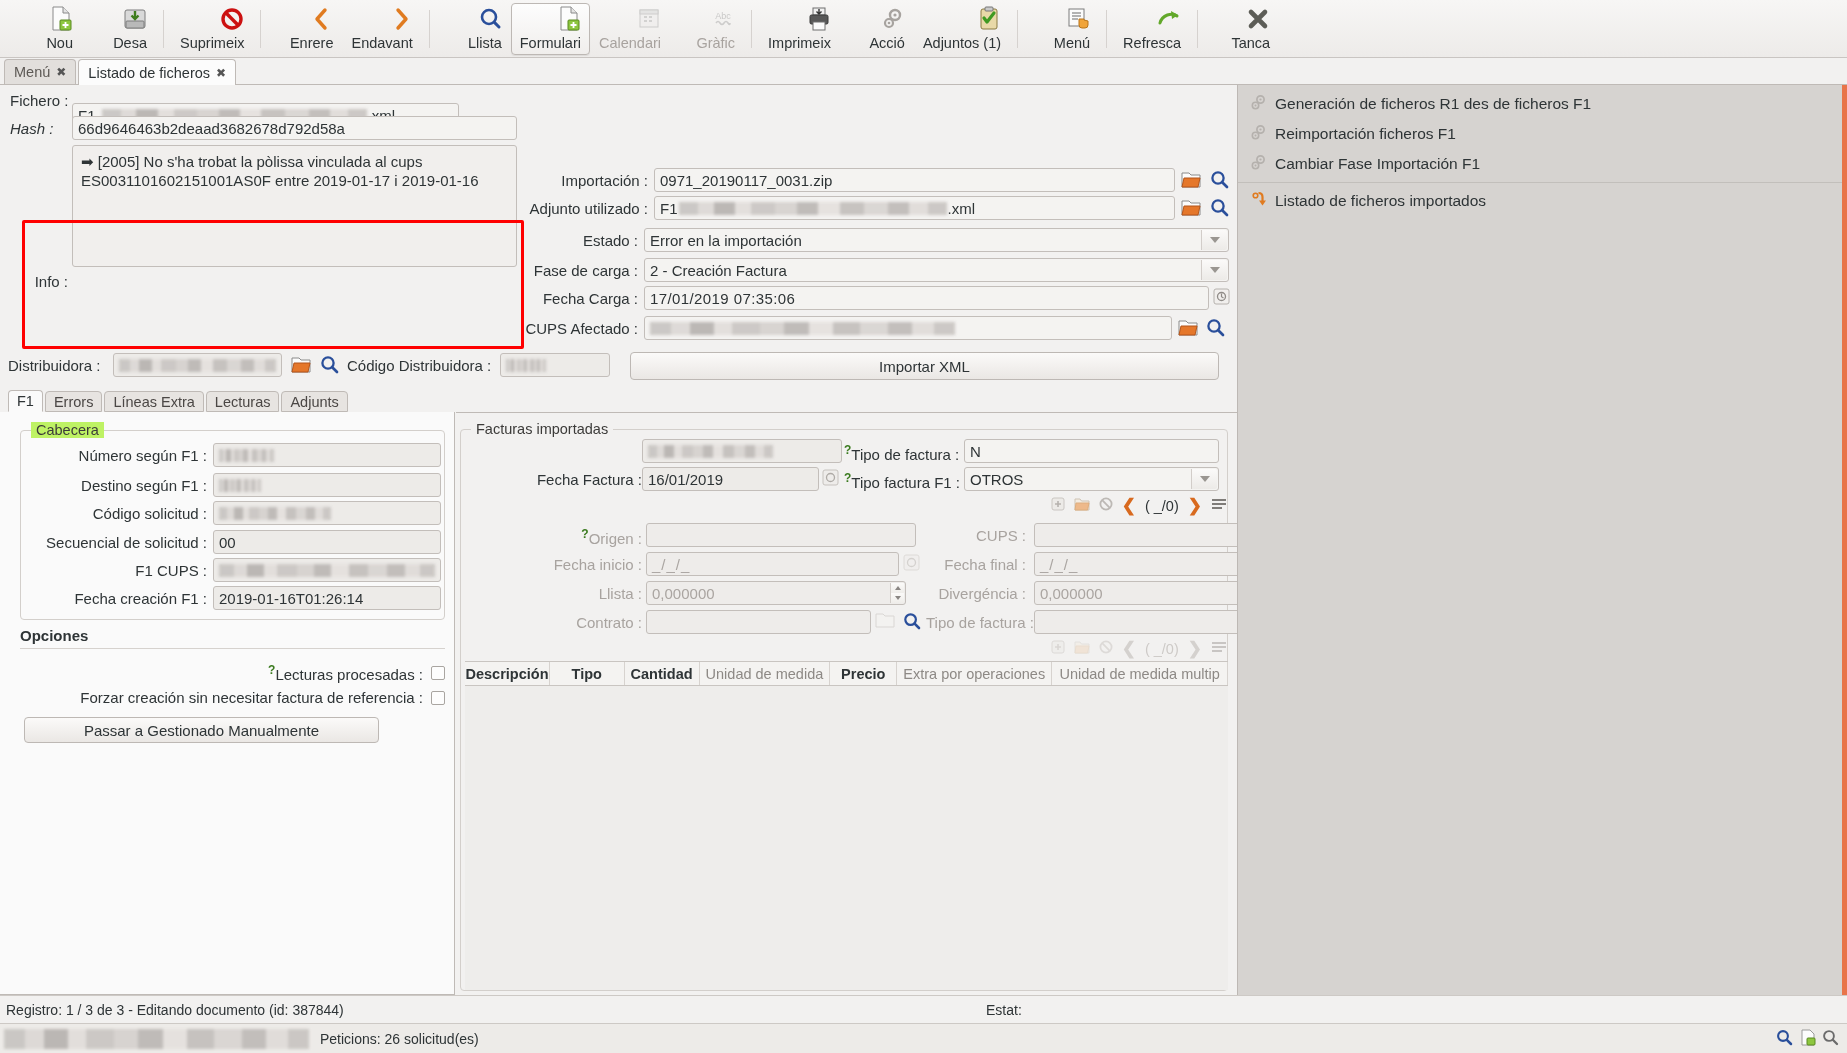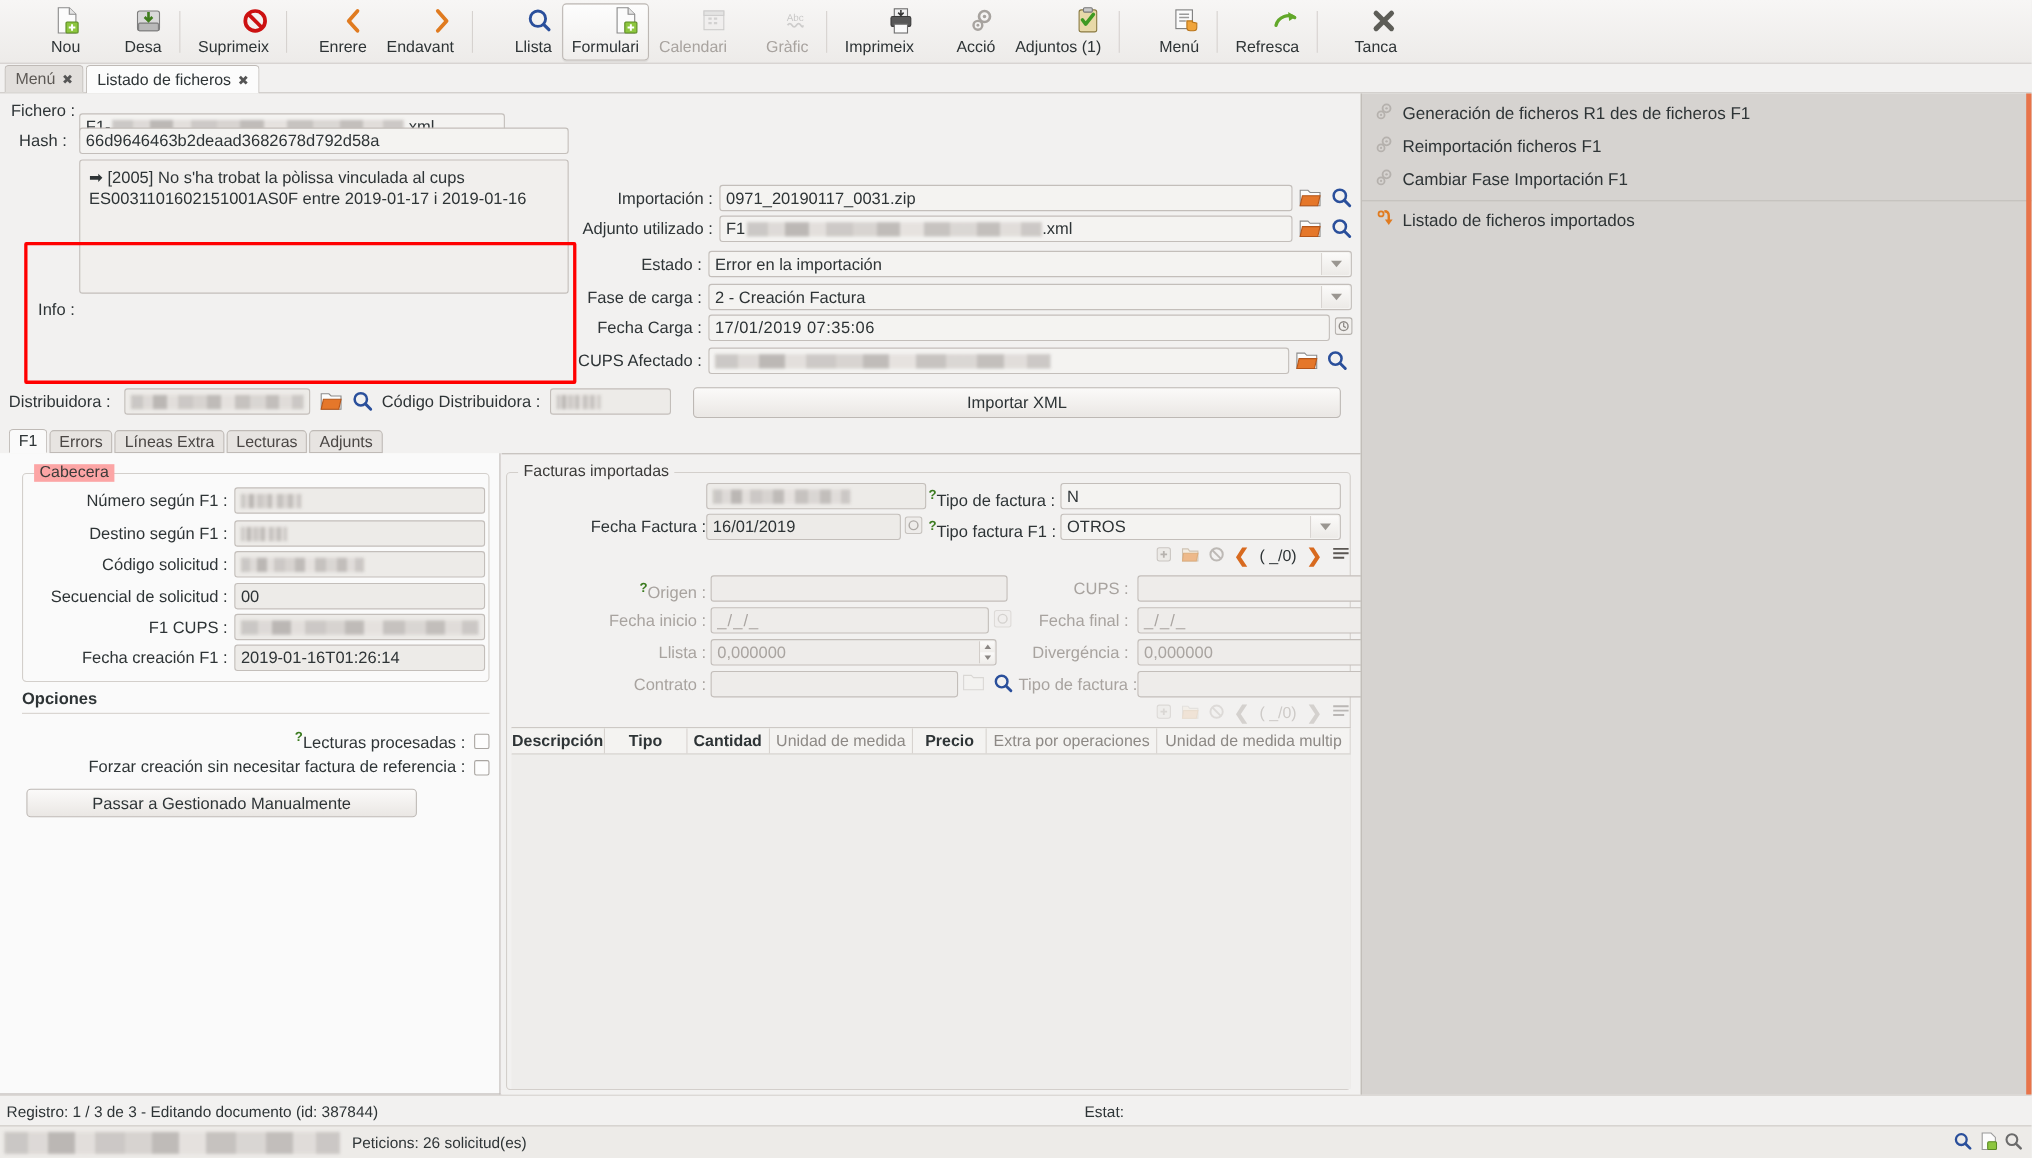--- a/index.html
+++ b/index.html
@@ -386,21 +386,21 @@
 
       <div style="position:relative;height:305px;flex:none;">
 
         <div style="position:absolute;left:10px;top:7px;width:58px;text-align:right;" class="lbl">Fichero :</div>
         <div class="fld light" style="position:absolute;left:72px;top:18px;width:387px;">
           <span>F1-</span>
             <span class="blur" style="width:265px;margin:0 1px;"></span>
             <span>.xml</span>
         </div>
 
-        <div style="position:absolute;left:10px;top:35px;width:58px;text-align:center;" class="lbl">Hash :</div>
+        <div style="position:absolute;left:10px;top:35px;width:58px;text-align:left;font-style:italic;" class="lbl">Hash :</div>
         <div class="fld light" style="position:absolute;left:72px;top:31px;width:445px;">
           <span>66d9646463b2deaad3682678d792d58a</span>
         </div>
 
         <div style="position:absolute;left:10px;top:188px;width:58px;text-align:right;" class="lbl">Info :</div>
         <div class="infobox" style="position:absolute;left:72px;top:60px;width:445px;height:122px;">
           <div>➡ [2005] No s'ha trobat la pòlissa vinculada al cups</div>
           <div>ES0031101602151001AS0F entre 2019-01-17 i 2019-01-16</div>
         </div>
         <div class="redbox" style="left:22px;top:135px;width:502px;height:129px;"></div>
@@ -531,21 +531,21 @@
               <span>Adjunts</span>
             </div>
         </div>
       </div>
 
       <div style="position:relative;flex:1;min-height:0;">
 
         <div style="position:absolute;left:0;top:0;bottom:0;width:455px;background:#fafafa;border:1px solid #bfbab6;border-top:none;border-left:none;">
 
           <div class="group" style="left:20px;top:18px;width:425px;height:190px;">
-            <span class="g-title" style="background:#fca5a5;">Cabecera</span>
+            <span class="g-title" style="background:#bef264;">Cabecera</span>
 
             <div style="position:absolute;left:-2px;top:16px;width:188px;text-align:right;" class="lbl">Número según F1 :</div>
             <div class="fld" style="position:absolute;left:192px;top:12px;width:228px;">
                 <span class="blur" style="width:55px;"></span>
               </div>
 
             <div style="position:absolute;left:-2px;top:46px;width:188px;text-align:right;" class="lbl">Destino según F1 :</div>
             <div class="fld" style="position:absolute;left:192px;top:42px;width:228px;">
                 <span class="blur" style="width:42px;"></span>
               </div>

